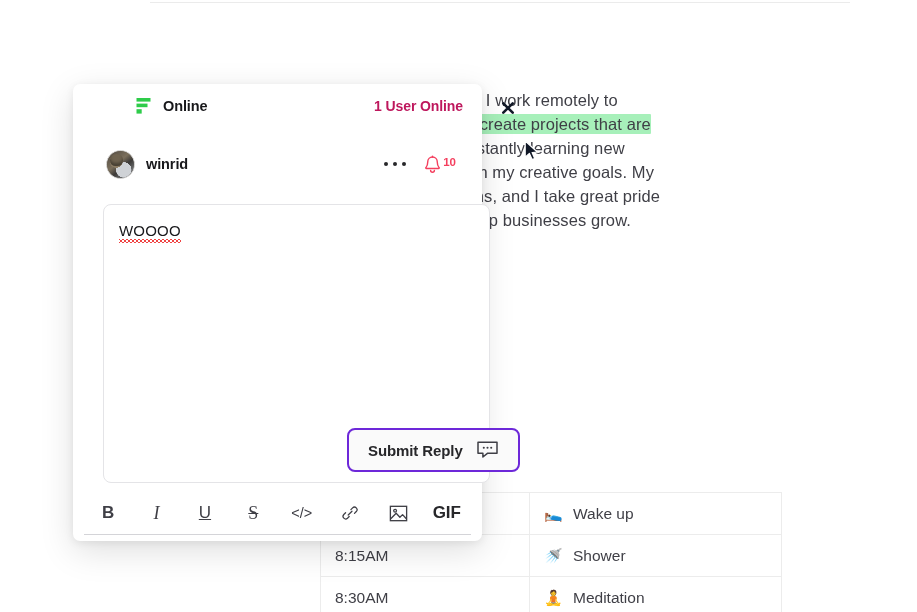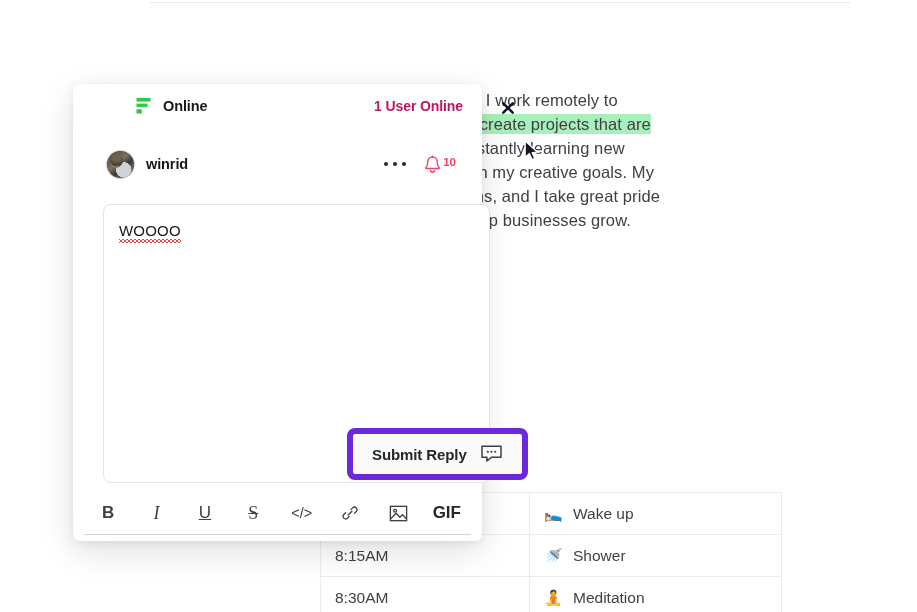--- a/index.html
+++ b/index.html
@@ -254,21 +254,21 @@
 
   .submit-btn {
     position: absolute;
     left: 274px;
     top: 344px;
     display: flex;
     align-items: center;
     gap: 13px;
     padding: 10px 19px;
     background: #fafafa;
-    border: 6px solid #6d28d9;
+    border: 2px solid #6d28d9;
     border-radius: 8px;
     cursor: pointer;
     z-index: 3;
   }
   .submit-label {
     font-size: 15px;
     font-weight: 700;
     color: #27272a;
     letter-spacing: -.1px;
     white-space: nowrap;

